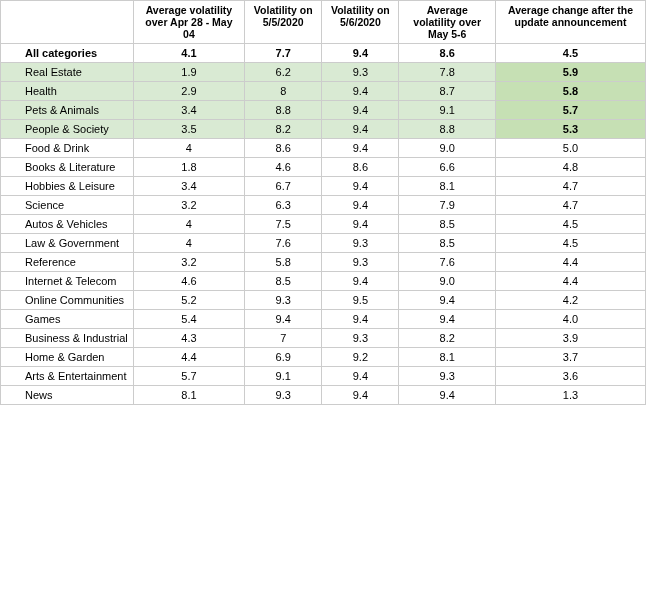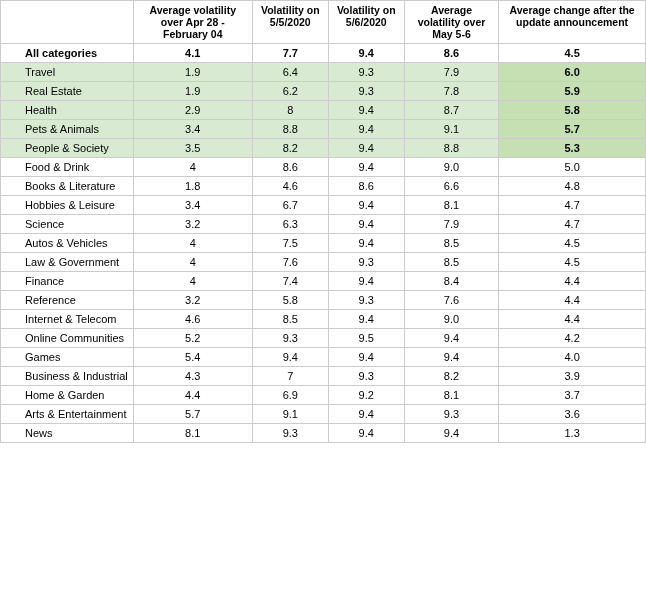--- a/index.html
+++ b/index.html
@@ -55,45 +55,37 @@
       background-color: #fff;
     }
   </style>
 </head>
 <body>
 
 <table>
   <thead>
     <tr class="header-row">
       <th></th>
-      <th>Average volatility over Apr 28 - February 04</th>
+      <th>Average volatility over Apr 28 - May 04</th>
       <th>Volatility on 5/5/2020</th>
       <th>Volatility on 5/6/2020</th>
       <th>Average volatility over May 5-6</th>
       <th>Average change after the update announcement</th>
     </tr>
   </thead>
   <tbody id="table-body">
   <tr class="bold-row">
         <td class="cat-name">All categories</td>
         <td>4.1</td>
         <td>7.7</td>
         <td>9.4</td>
         <td>8.6</td>
         <td class="last-col">4.5</td>
       </tr>
       <tr class="highlight-green">
-        <td class="cat-name">Travel</td>
-        <td>1.9</td>
-        <td>6.4</td>
-        <td>9.3</td>
-        <td>7.9</td>
-        <td class="last-col">6.0</td>
-      </tr>
-      <tr class="highlight-green">
         <td class="cat-name">Real Estate</td>
         <td>1.9</td>
         <td>6.2</td>
         <td>9.3</td>
         <td>7.8</td>
         <td class="last-col">5.9</td>
       </tr>
       <tr class="highlight-green">
         <td class="cat-name">Health</td>
         <td>2.9</td>
@@ -160,28 +152,20 @@
       </tr>
       <tr class="normal-row">
         <td class="cat-name">Law &amp; Government</td>
         <td>4</td>
         <td>7.6</td>
         <td>9.3</td>
         <td>8.5</td>
         <td class="last-col">4.5</td>
       </tr>
       <tr class="normal-row">
-        <td class="cat-name">Finance</td>
-        <td>4</td>
-        <td>7.4</td>
-        <td>9.4</td>
-        <td>8.4</td>
-        <td class="last-col">4.4</td>
-      </tr>
-      <tr class="normal-row">
         <td class="cat-name">Reference</td>
         <td>3.2</td>
         <td>5.8</td>
         <td>9.3</td>
         <td>7.6</td>
         <td class="last-col">4.4</td>
       </tr>
       <tr class="normal-row">
         <td class="cat-name">Internet &amp; Telecom</td>
         <td>4.6</td>

